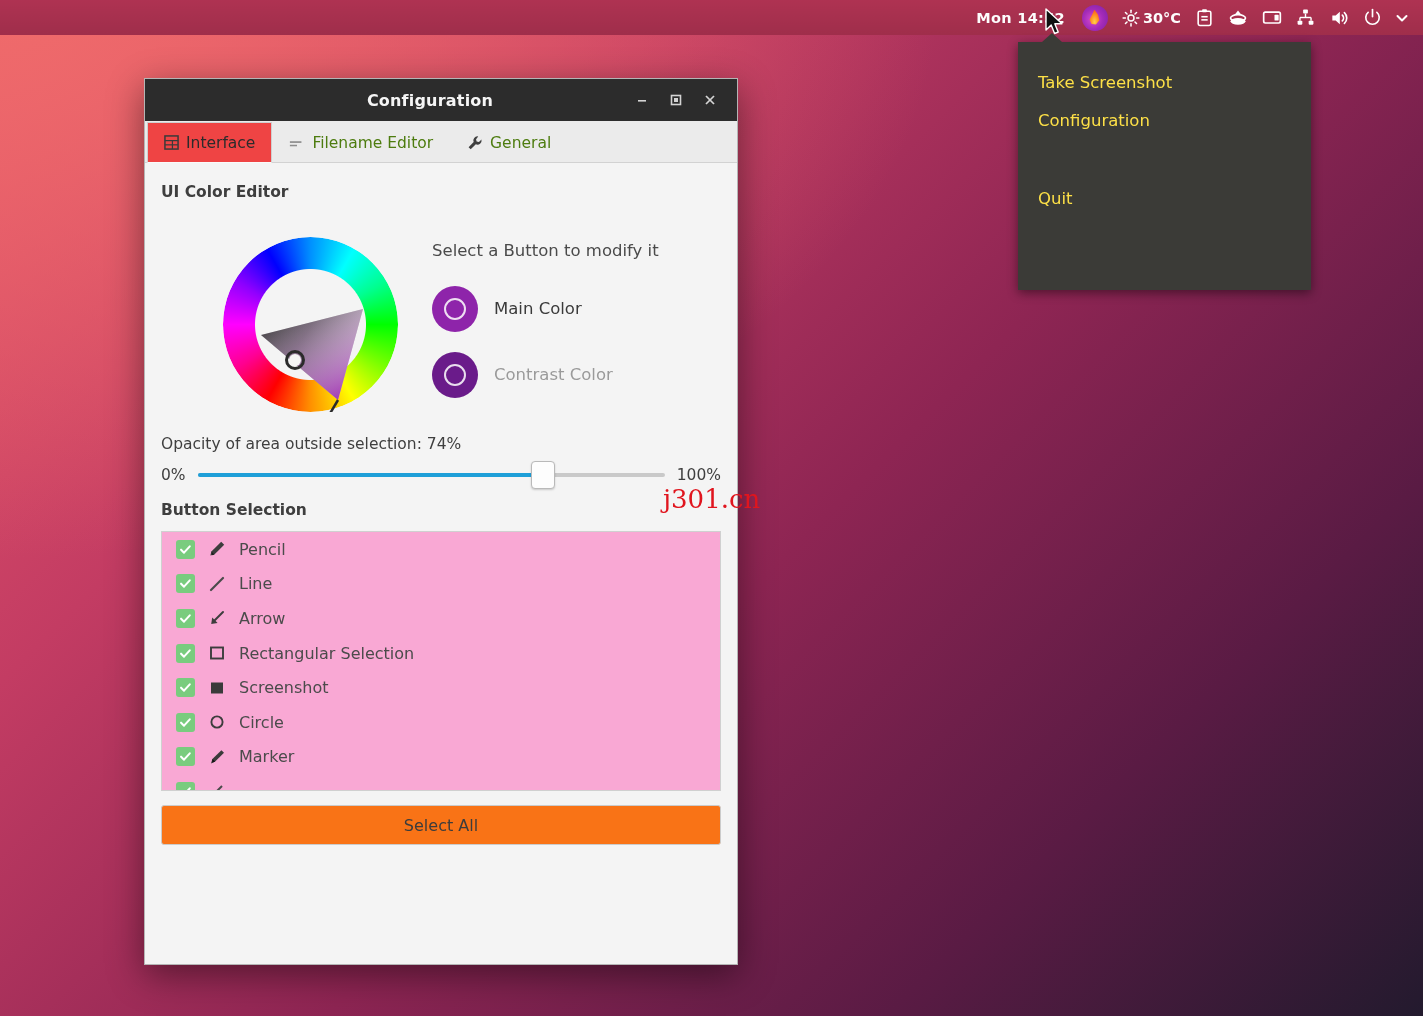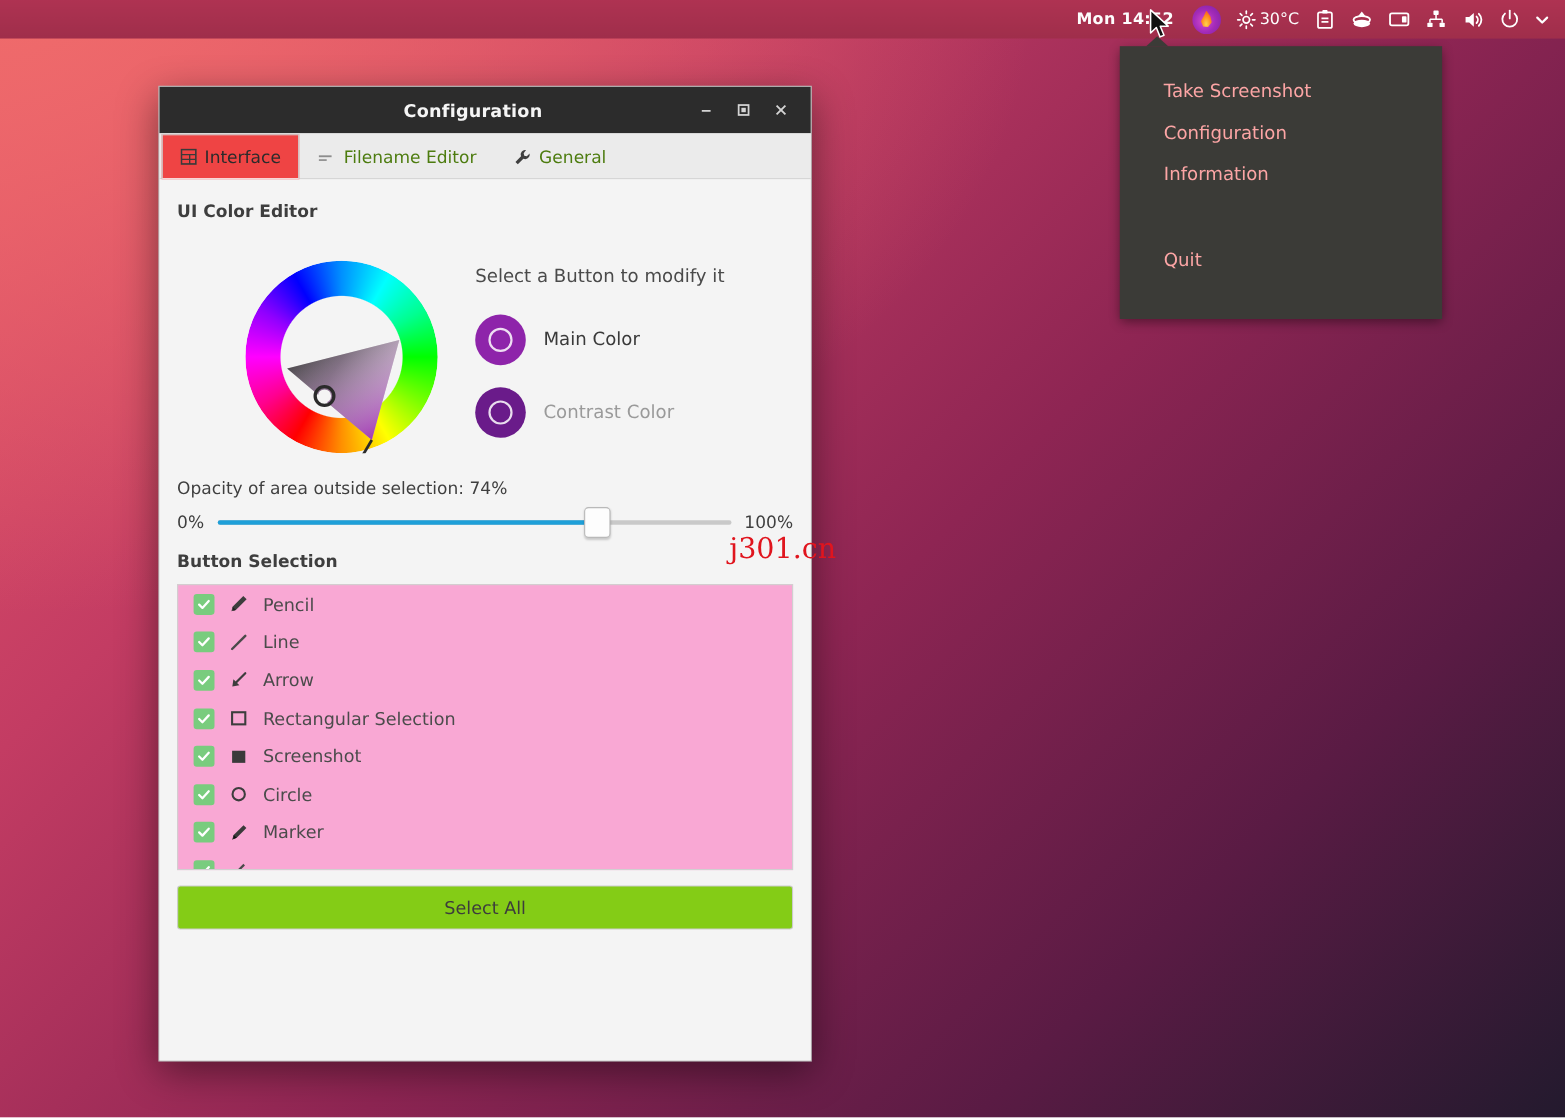--- a/index.html
+++ b/index.html
@@ -36,21 +36,21 @@
   }
   #topbar .tb-item {
     display: flex; align-items: center;
     height: 35px;
     padding: 0 7px;
     color: #fdfdfd;
     white-space: nowrap;
   }
   #topbar .clock { font-weight: bold; letter-spacing: 0.3px; padding-right: 10px;}
   .tray-svg { display:block; }
-  .temp-text { margin-left: 3px; font-weight: normal; font-size: 14.5px;}
+  .temp-text { margin-left: 3px; font-weight: bold; font-size: 14.5px;}
 
   
   .flameshot-ico {
     width: 26px; height: 26px; border-radius: 50%;
     background: radial-gradient(circle at 42% 55%, #d84bcf 0%, #a32bb8 48%, #7b1fa2 100%);
     position: relative;
     display: inline-block;
   }
   .flameshot-ico::after {
     content: "";
@@ -85,22 +85,22 @@
     position: absolute;
     top: -9px; left: 24px;
     width: 0; height: 0;
     border-left: 10px solid transparent;
     border-right: 10px solid transparent;
     border-bottom: 9px solid #3b3b37;
   }
   #tray-menu .menu-item {
     height: 38px;
     line-height: 38px;
-    padding-left: 40px;
-    color: #fca5a5;
+    padding-left: 20px;
+    color: #fde047;
     font-size: 16.5px;
     white-space: nowrap;
   }
   #tray-menu .menu-gap { height: 40px; }
 
   
   #config-window {
     position: absolute;
     left: 144px; top: 78px;
     width: 594px; height: 887px;
@@ -298,21 +298,21 @@
   }
   .tool-ico {
     width: 20px;
     display: flex; align-items: center; justify-content: center;
     flex: 0 0 auto;
   }
 
   #select-all-btn {
     margin: 14px 0 0 0;
     height: 38px;
-    background: #84cc16;
+    background: #f97316;
     border: 1px solid #cbcbcb;
     border-radius: 3px;
     display: flex; align-items: center; justify-content: center;
     font-size: 16px;
     color: #3c3c3c;
     flex: 0 0 auto;
   }
 
   
   #watermark {
@@ -412,21 +412,20 @@
       <svg class="tray-svg" width="12" height="12" viewBox="0 0 12 12">
         <path d="M1.5 4 L6 8.5 L10.5 4" fill="none" stroke="#ffffff" stroke-width="2" stroke-linecap="round" stroke-linejoin="round"></path>
       </svg>
     </div>
   </div>
 
   <div id="tray-menu">
     <div class="menu-pointer"></div>
     <div class="menu-item">Take Screenshot</div>
     <div class="menu-item">Configuration</div>
-    <div class="menu-item">Information</div>
     <div class="menu-gap"></div>
     <div class="menu-item">Quit</div>
   </div>
 
   <div id="config-window">
 
     <div id="titlebar">
       <div class="title">Configuration</div>
       <div class="win-btns">
         <div class="win-btn">

